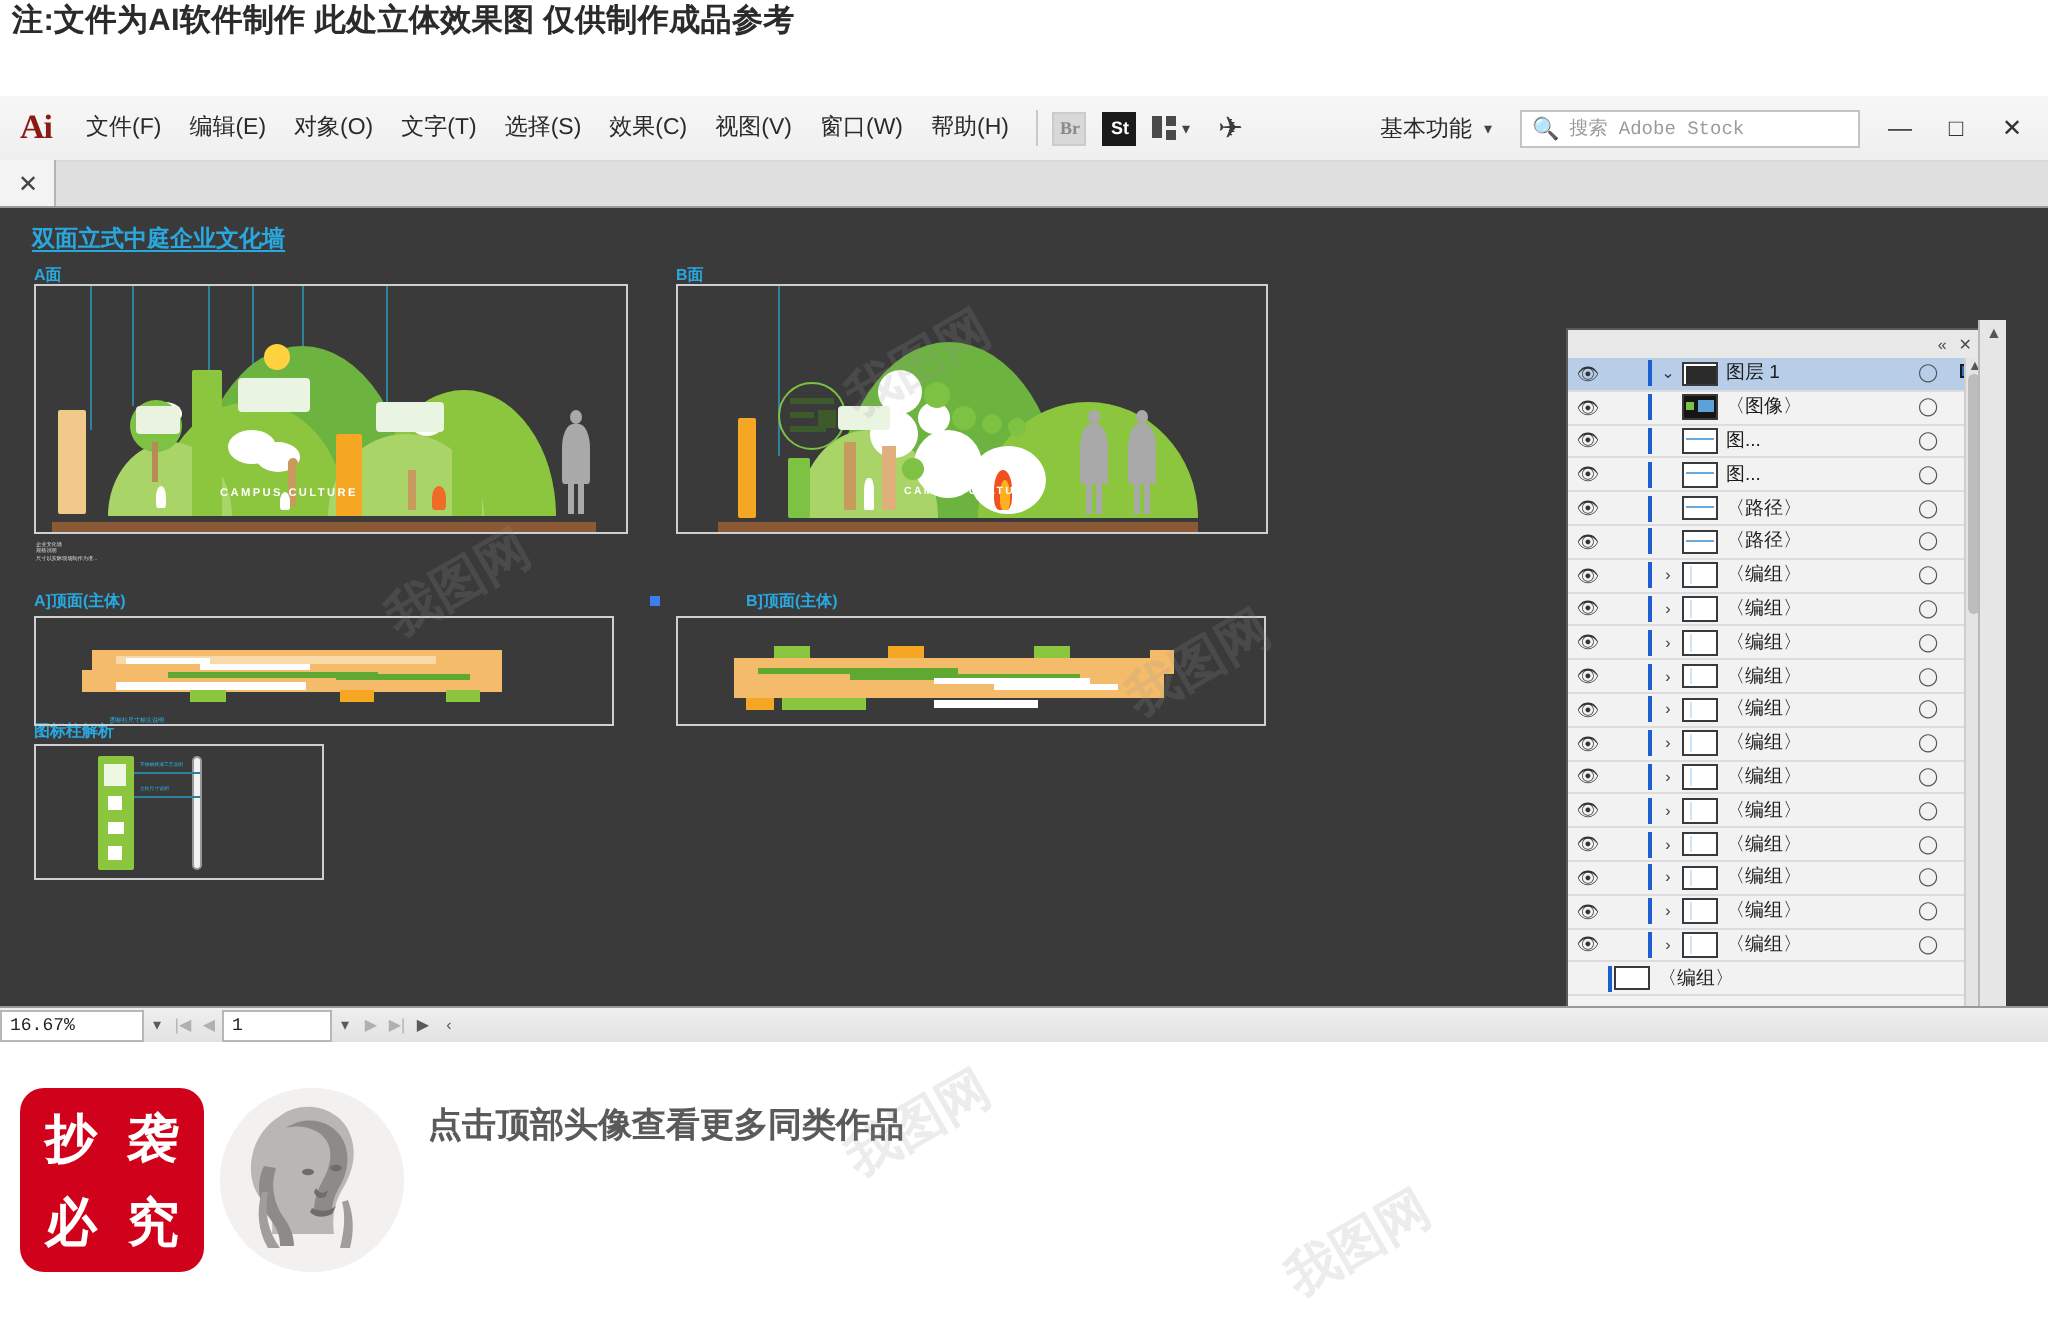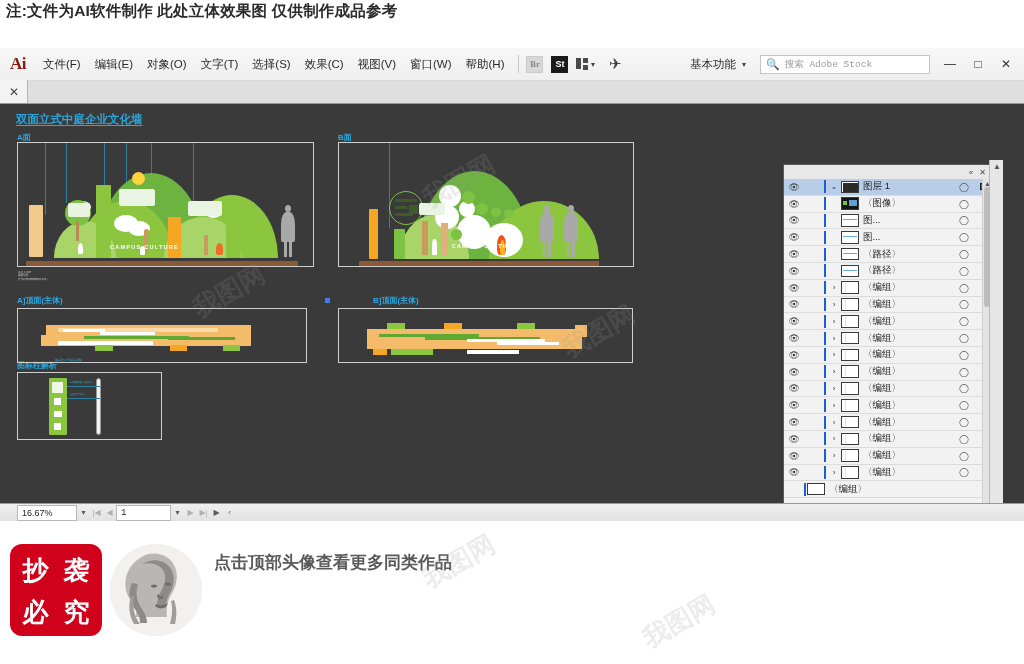--- a/index.html
+++ b/index.html
@@ -115,21 +115,21 @@
   .plate-grn2 { position:absolute; background:#5fa832; }
   .plate-yell { position:absolute; background:#f5a623; }
   .plate-white{ position:absolute; background:#ffffff; }
 
   
   .statusbar {
     position:absolute; left:0; top:455px; width:1024px; height:18px;
     background:linear-gradient(#efefef,#e2e2e2); border-top:1px solid #999;
     display:flex; align-items:center; font-size:9.5px; color:#222;
   }
-  .zoombox { width:60px; height:16px; background:#fff; border:1px solid #b7b7b7; display:flex; align-items:center; padding-left:4px; font-size:9px; font-family:Liberation Sans, sans-serif;margin-left:17px; }
+  .zoombox { width:72px; height:16px; background:#fff; border:1px solid #b7b7b7; display:flex; align-items:center; padding-left:4px; font-size:9px; font-family:Liberation Mono, monospace; }
   .sb-arrow { width:13px; text-align:center; color:#5a5a5a; font-size:8px; }
   .sb-arrow.dim { color:#b0b0b0; }
   .pagebox { width:55px; height:16px; background:#fff; border:1px solid #b7b7b7; display:flex; align-items:center; padding-left:4px; font-size:9px; font-family:"Liberation Mono", monospace; }
   .sb-mid { flex:1; text-align:center; font-size:9.5px; color:#1a1a1a; }
 
   
   .ai-bottom-black { position:absolute; left:0; top:473px; width:1024px; height:13px; background:#ffffff; }
 
   
   .dock {

